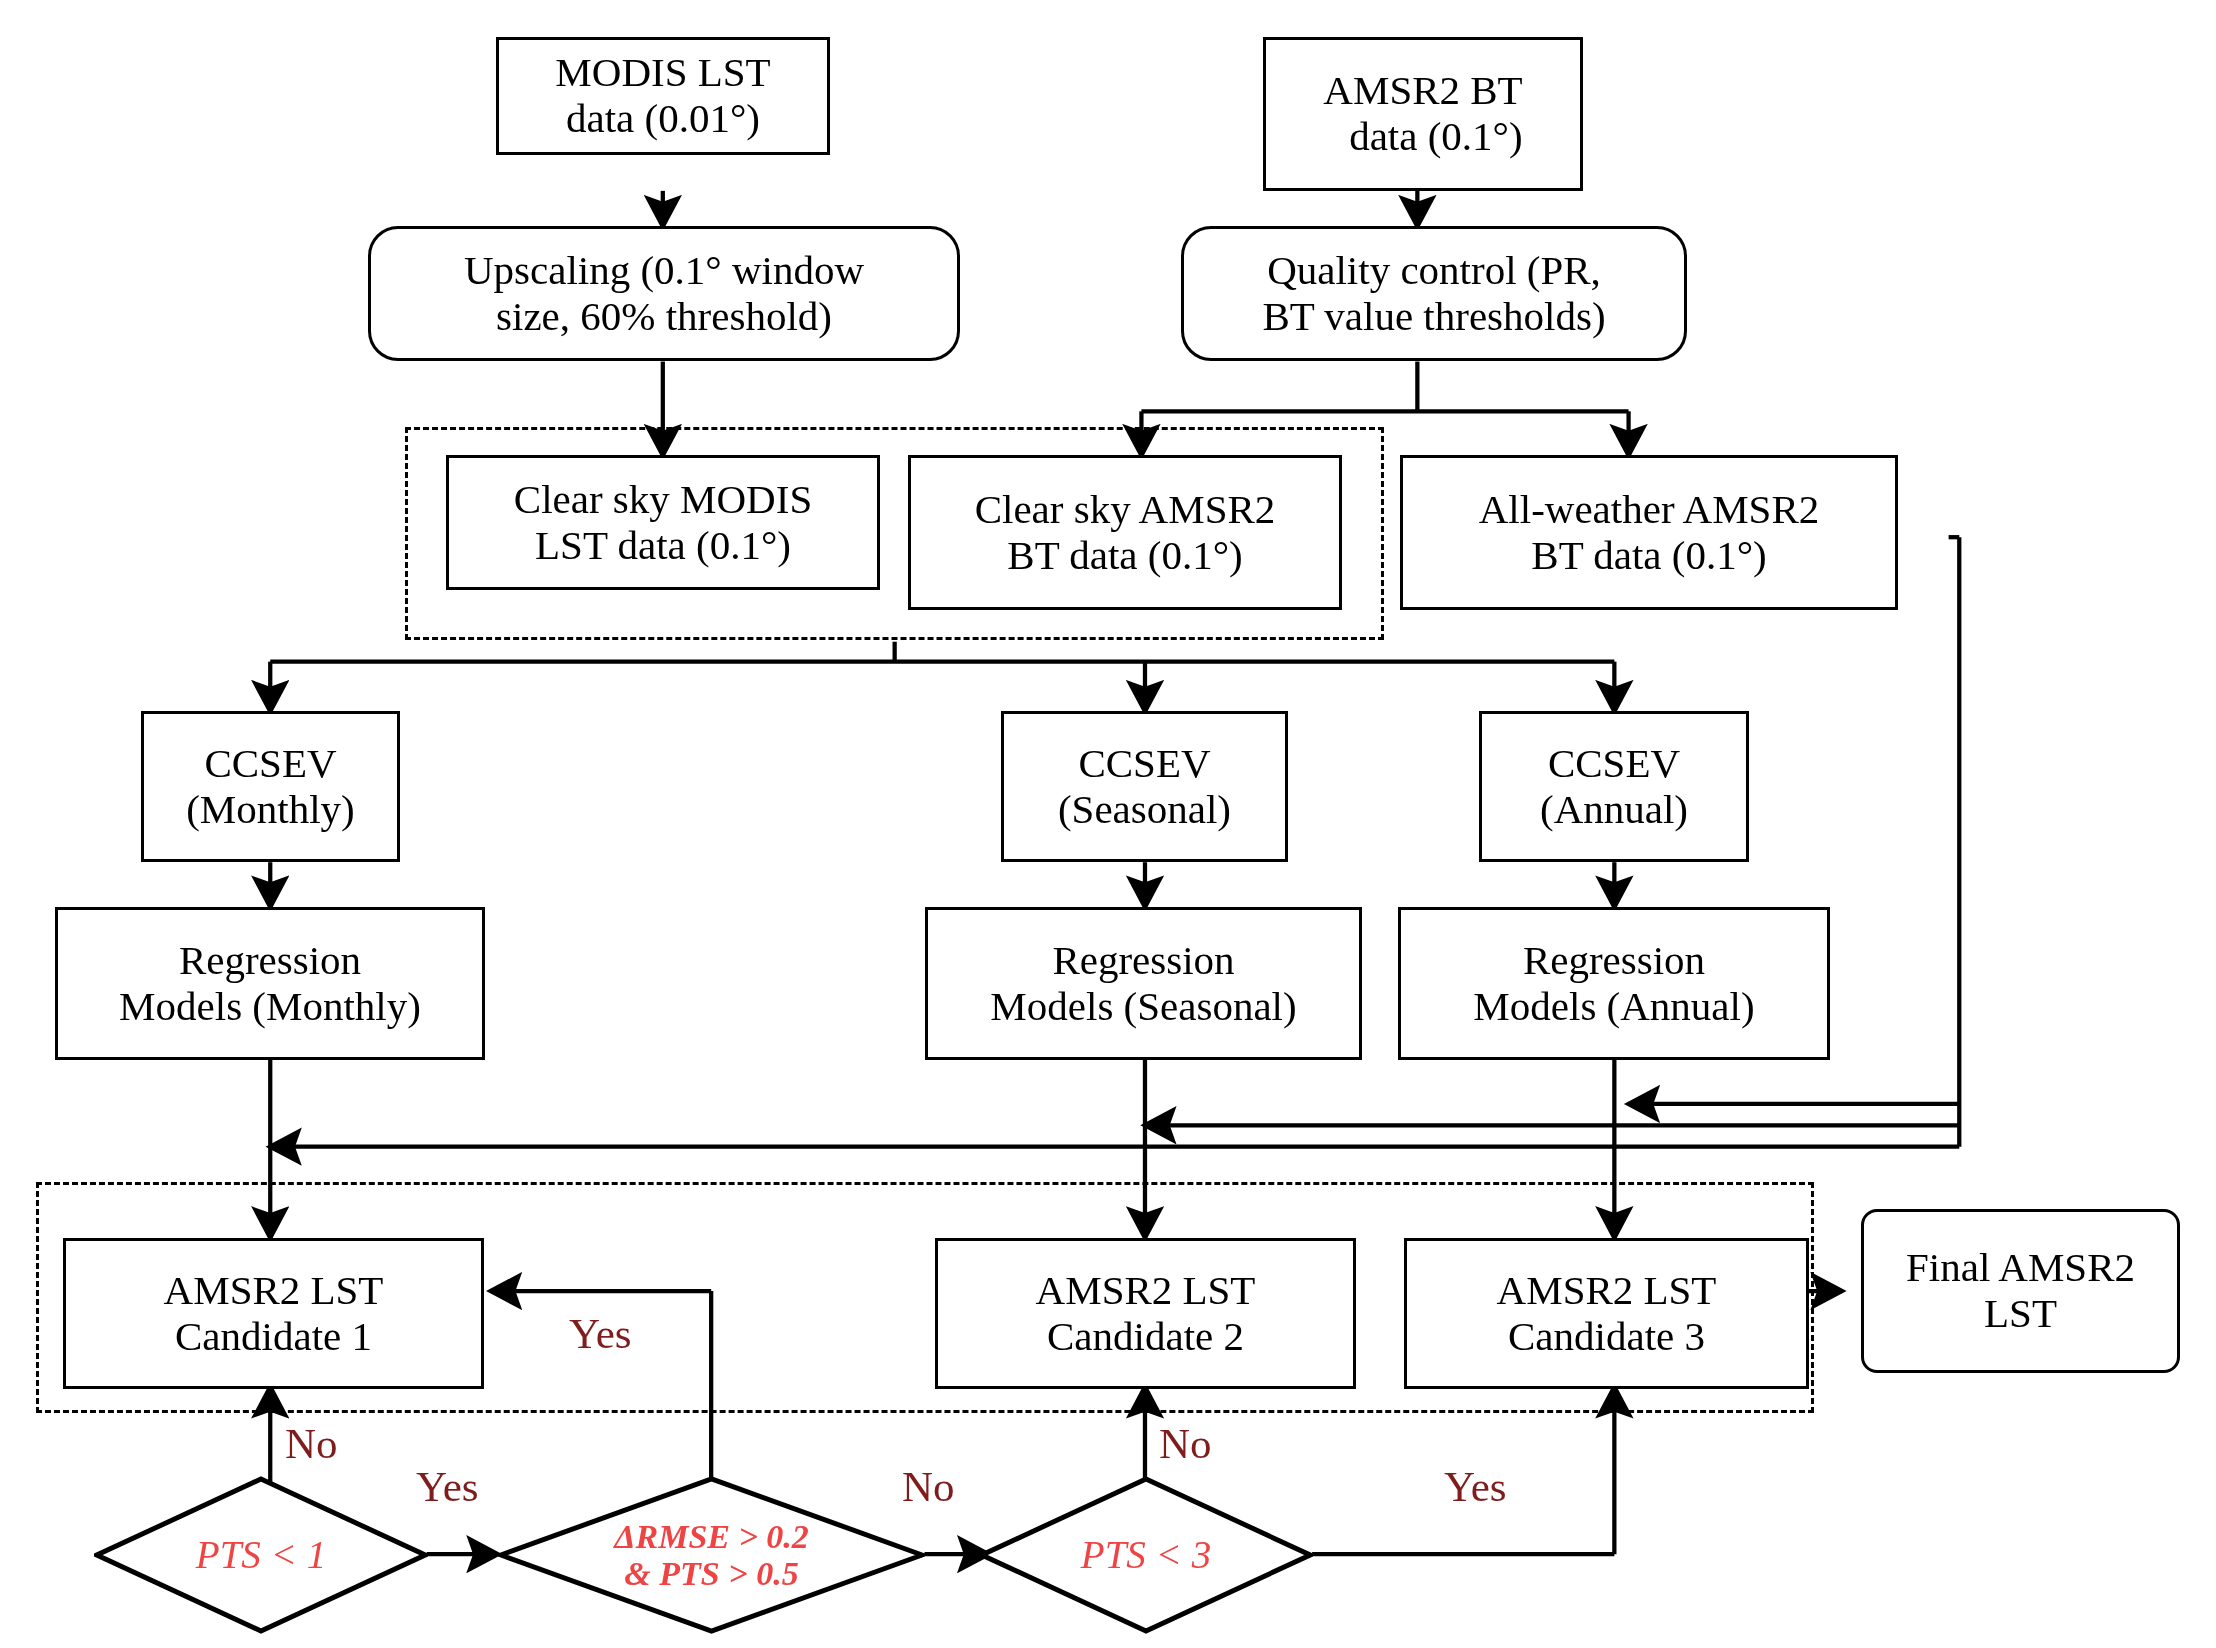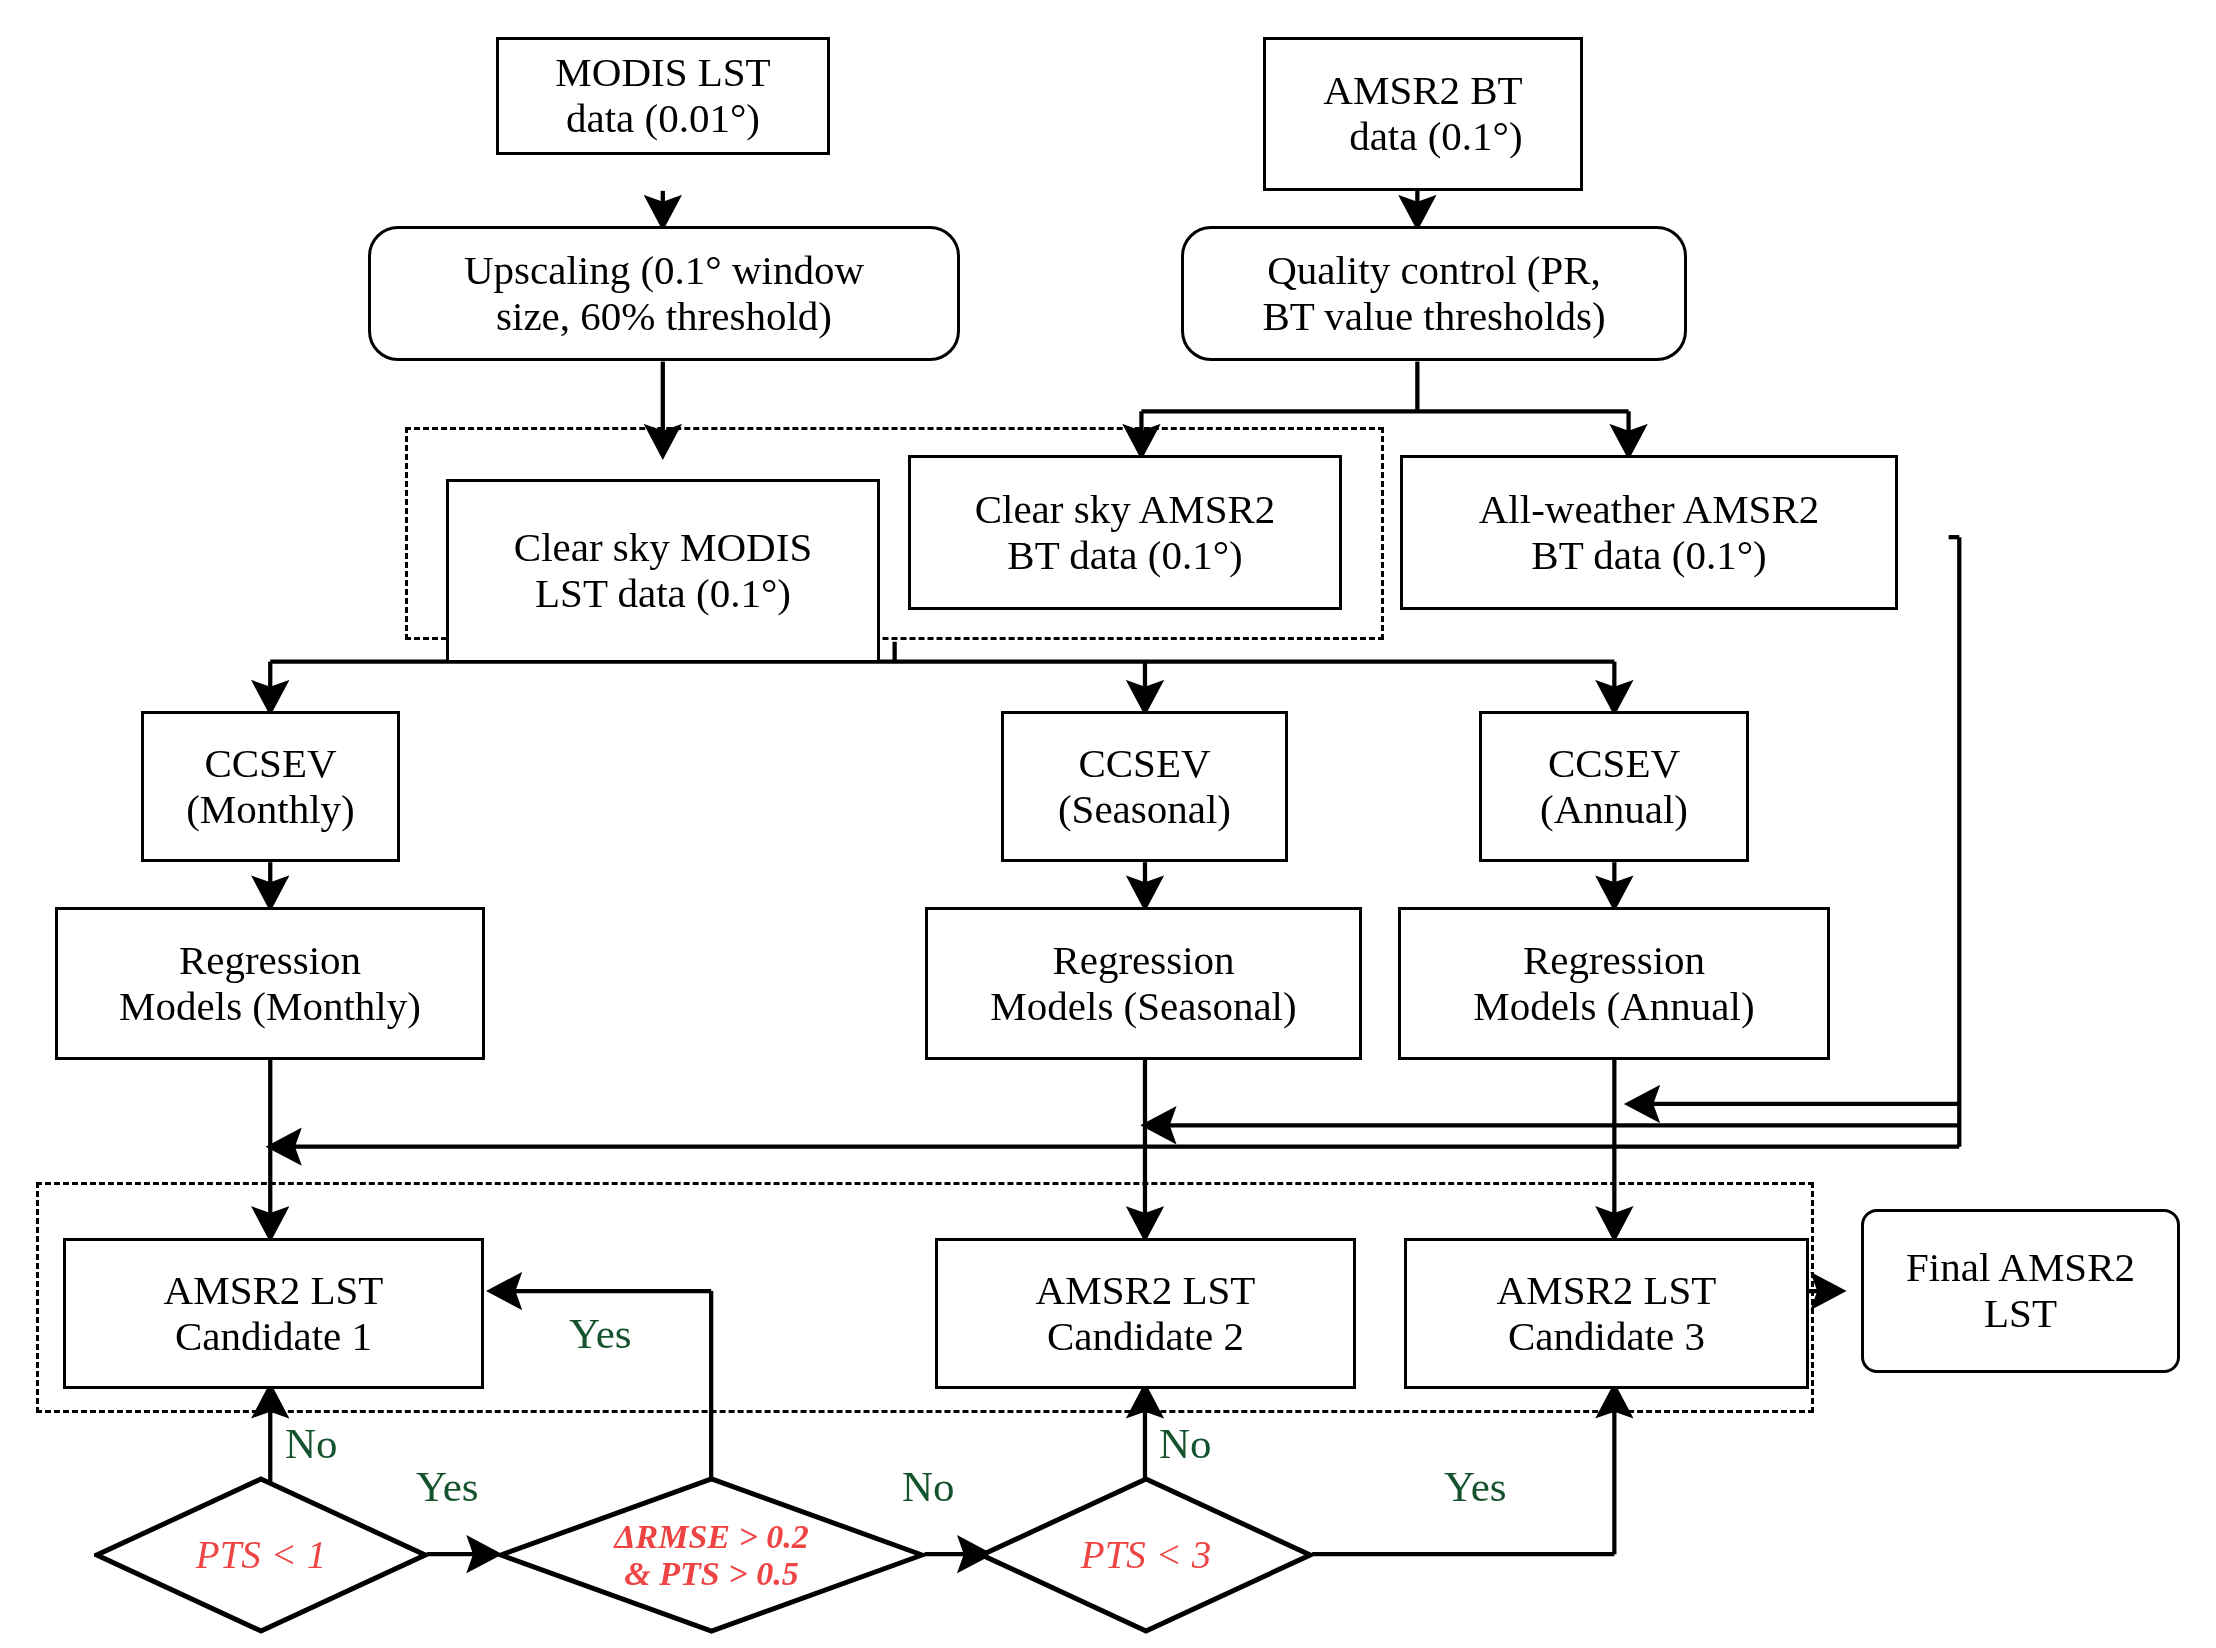--- a/index.html
+++ b/index.html
@@ -46,21 +46,21 @@
   .diamond .dlabel {
     position:absolute;
     left:0; top:0; width:100%; height:100%;
     display:flex; align-items:center; justify-content:center;
     text-align:center; font-size:39px; line-height:1.1; color:#ef4444;font-style:italic;
   }
   .diamond.bold .dlabel { font-weight:bold; font-size:34px; }
   .edgelabel {
     position:absolute;
     font-size:43px;
-    color:#14532d;
+    color:#7f1d1d;
     white-space:nowrap;
     z-index:4;
   }
 </style>
 </head>
 <body>
 
 <div id="stage">
 
   <svg class="wires" viewBox="0 0 3116 2318">
@@ -136,21 +136,21 @@
   </div>
 
   <div class="node round" style="left:368px; top:226px; width:592px; height:135px;">
     <span class="txt"><span>Upscaling (0.1° window</span><br><span>size, 60% threshold)</span></span>
   </div>
 
   <div class="node round" style="left:1181px; top:226px; width:506px; height:135px;">
     <span class="txt"><span>Quality control (PR,</span><br><span>BT value thresholds)</span></span>
   </div>
 
-  <div class="node" style="left:446px; top:455px; width:434px; height:184px;margin-top:24px;">
+  <div class="node" style="left:446px; top:455px; width:434px; height:135px;">
     <span class="txt"><span>Clear sky MODIS</span><br><span>LST data (0.1°)</span></span>
   </div>
 
   <div class="node" style="left:908px; top:455px; width:434px; height:155px;">
     <span class="txt"><span>Clear sky AMSR2</span><br><span>BT data (0.1°)</span></span>
   </div>
 
   <div class="node" style="left:1400px; top:455px; width:498px; height:155px;">
     <span class="txt"><span>All-weather AMSR2</span><br><span>BT data (0.1°)</span></span>
   </div>

